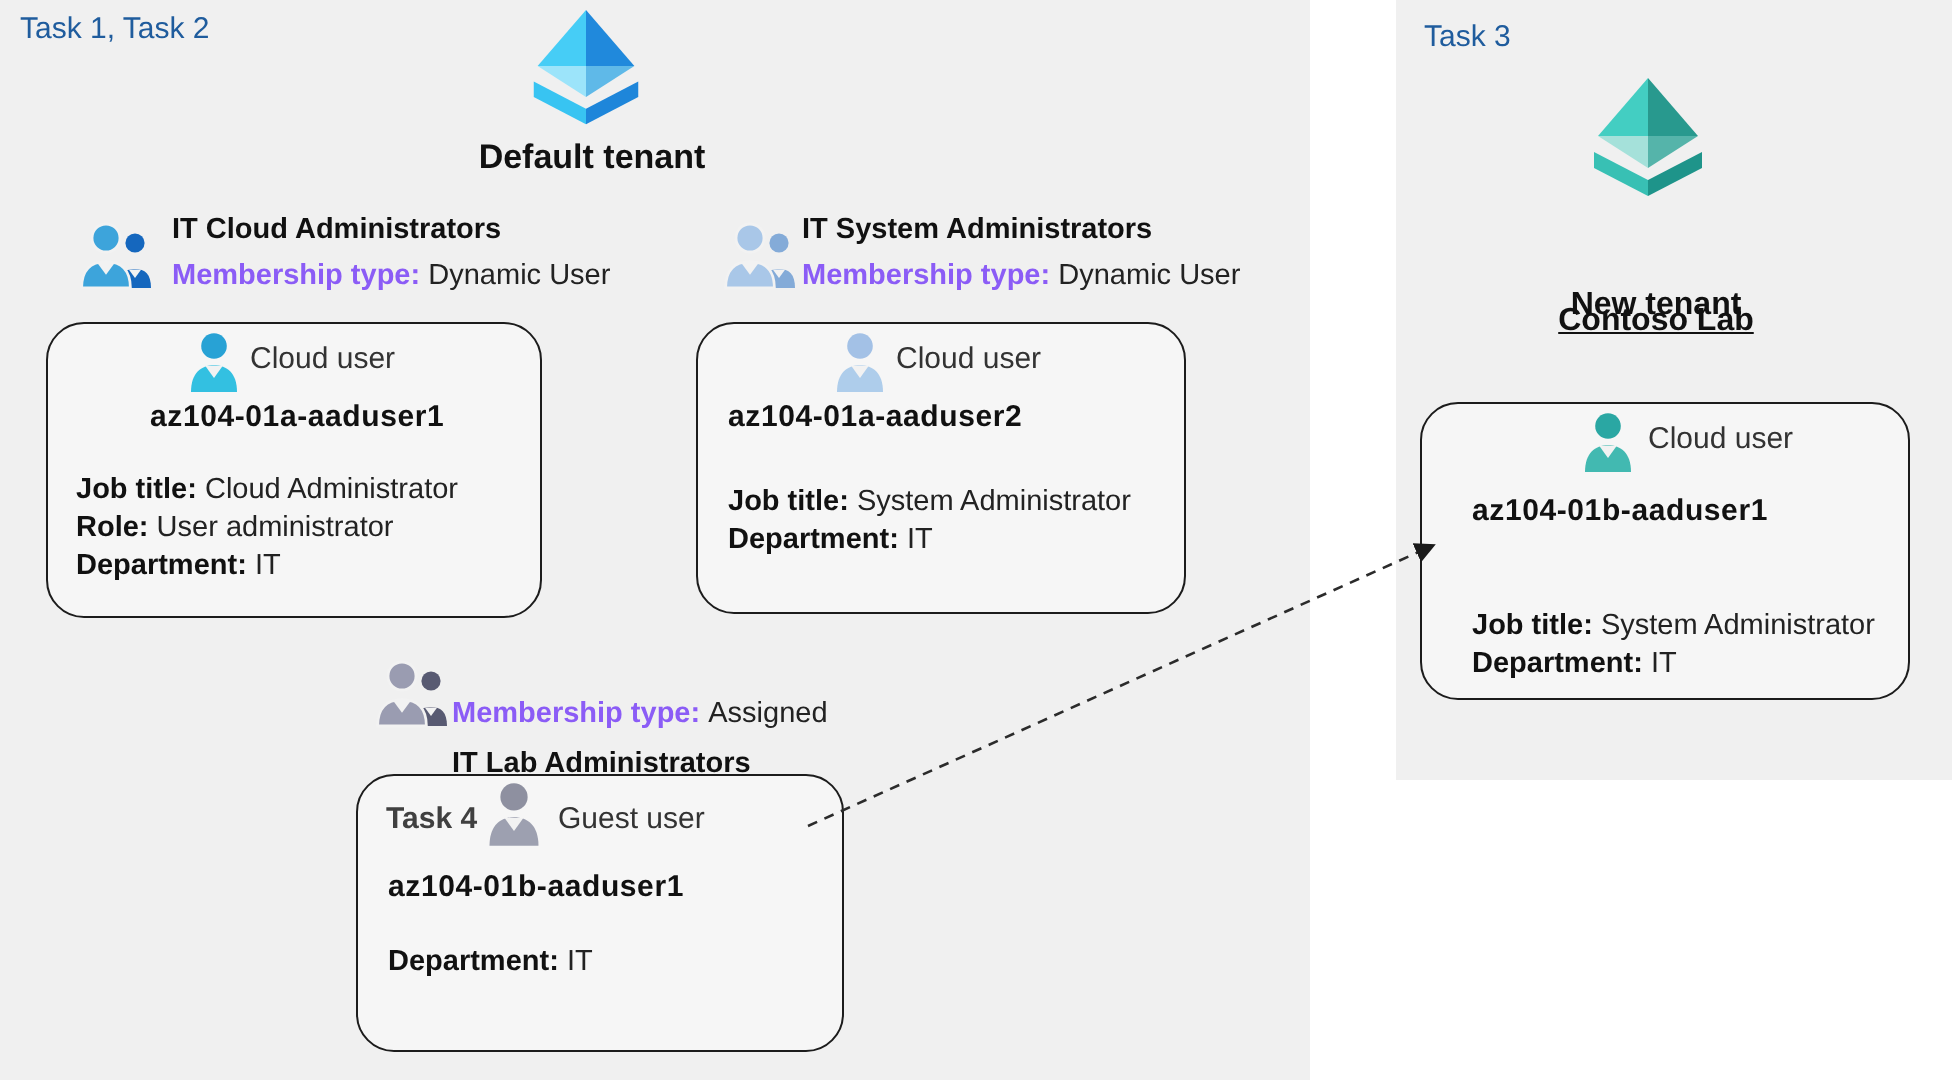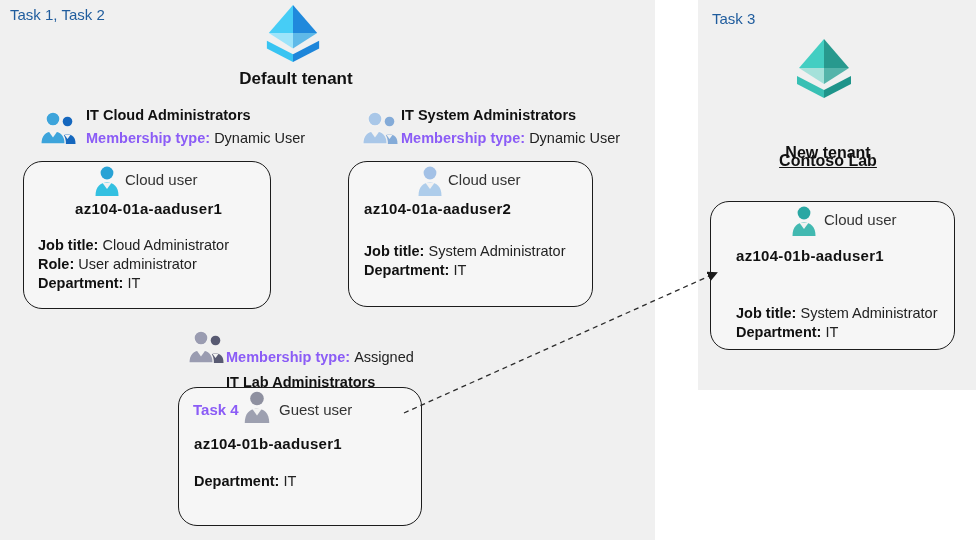--- a/index.html
+++ b/index.html
@@ -16,21 +16,21 @@
   .meta { font-size:14.5px; color:#222; white-space:nowrap; }
   .meta b { color:#8b5cf6; margin-right:.28em; }
   .card {
     position:absolute; background:#f6f6f6; border:1.4px solid #1c1c1c; border-radius:19px;
   }
   .user-type { position:absolute; font-size:15px; color:#333; white-space:nowrap; }
   .user-name { position:absolute; font-weight:bold; font-size:15px; letter-spacing:.3px; color:#111; white-space:nowrap; }
   .fields { position:absolute; }
   .field { font-size:14.5px; color:#222; line-height:19px; white-space:nowrap; }
   .field b { color:#111; margin-right:.28em; }
-  .card-task { position:absolute; font-weight:bold; font-size:15px; color:#8b5cf6; white-space:nowrap; }
+  .card-task { position:absolute; font-weight:bold; font-size:15px; color:#404040; white-space:nowrap; }
   svg { display:block; }
   .arrow-layer { position:absolute; left:0; top:0; pointer-events:none; }
 </style>
 </head>
 <body>
 
 <div class="stage">
 
   <div class="panel" style="left:0;top:0;width:655px;height:540px;"></div>
   <div class="panel" style="left:698px;top:0;width:278px;height:390px;"></div>

